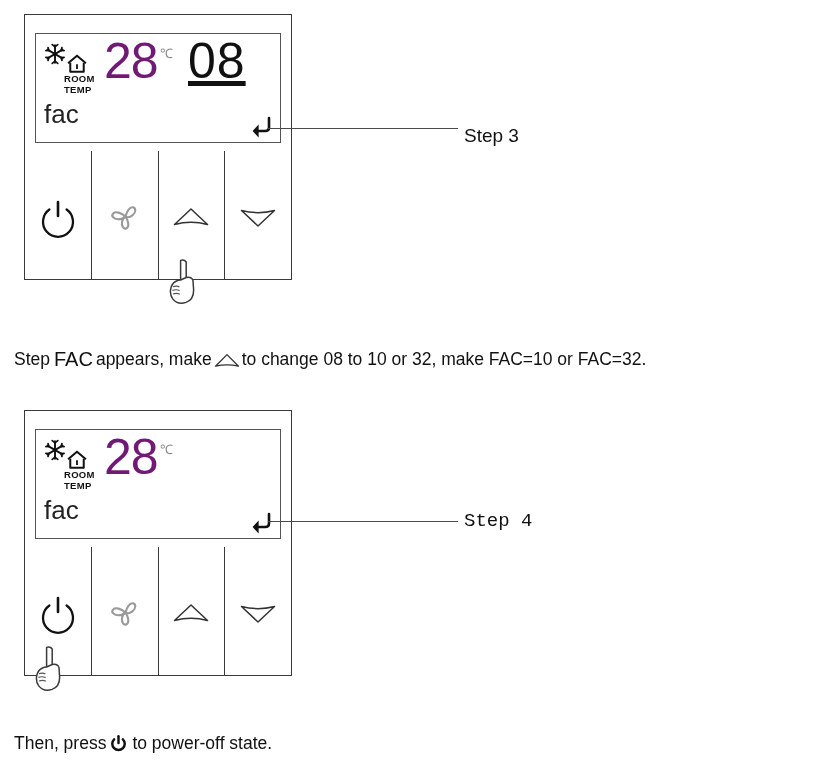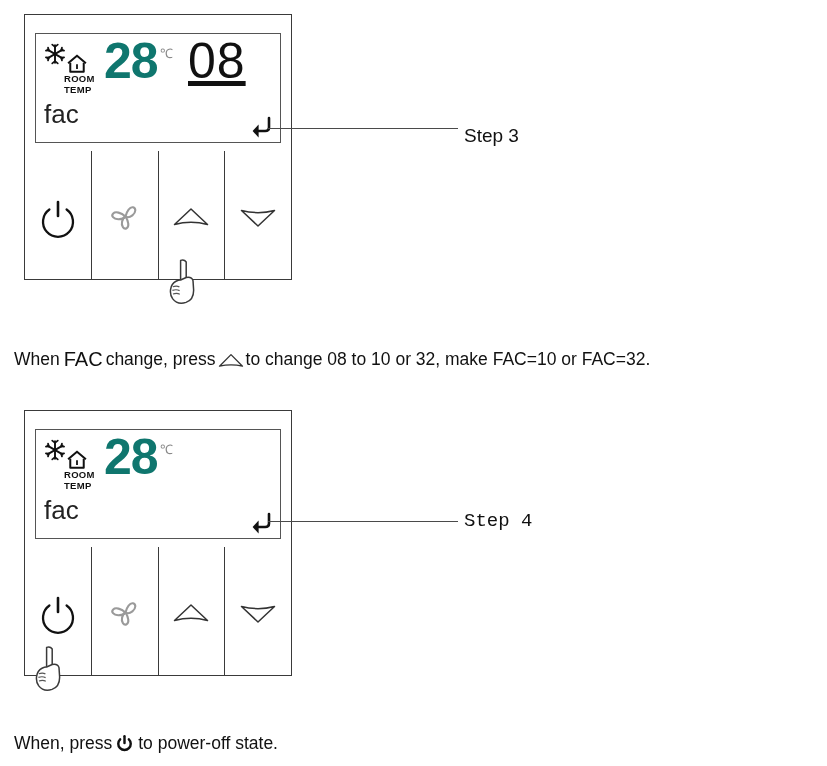--- a/index.html
+++ b/index.html
@@ -14,21 +14,21 @@
   .panel{position:absolute;width:268px;height:266px;border:1.6px solid #3a3a3a;background:#fff;box-sizing:border-box;}
   .lcd{position:absolute;left:10px;top:18px;width:246px;height:110px;border:1.4px solid #555;box-sizing:border-box;background:#fff;}
 
   .lcd-row{position:absolute;left:0;top:0;width:100%;height:100%;}
 
   .snow{position:absolute;left:8px;top:9px;width:22px;height:22px;}
   .house{position:absolute;left:30px;top:20px;width:22px;height:20px;}
   .roomtemp{position:absolute;left:28px;top:40px;width:44px;font-size:9.5px;line-height:10.5px;font-weight:bold;letter-spacing:.3px;color:#111;}
   .roomtemp span{display:block;}
 
-  .bigtemp{position:absolute;left:68px;top:2px;font-size:50px;line-height:50px;font-weight:bold;letter-spacing:-1px;color:#0f766e;}
+  .bigtemp{position:absolute;left:68px;top:2px;font-size:50px;line-height:50px;font-weight:normal;letter-spacing:-1px;color:#701a75;}
   .unit{position:absolute;left:124px;top:10px;font-size:13px;color:#8a8a8a;font-weight:normal;}
   .code{position:absolute;left:152px;top:2px;font-size:50px;line-height:50px;letter-spacing:1px;color:#111;text-decoration:underline;}
   .fac{position:absolute;left:8px;top:66px;font-size:26px;line-height:28px;color:#222;}
 
   .hook{position:absolute;right:8px;bottom:2px;width:26px;height:26px;}
 
   
   .btnrow{position:absolute;left:0;bottom:0;width:100%;height:128px;display:flex;}
   .btn{flex:1 1 0;position:relative;border-left:1.4px solid #3a3a3a;box-sizing:border-box;display:flex;align-items:center;justify-content:center;}
   .btn:first-child{border-left:none;}
@@ -157,23 +157,23 @@
         <path d="M4.4 32.4 Q8.4 31.0 11.6 32.6"></path>
         <path d="M5.0 36.0 Q8.8 34.7 11.8 36.2"></path>
       </g>
     </svg>
   </div>
 
   <div class="leader" style="left:268px;top:128px;width:190px;"></div>
   <div class="steplabel" style="left:464px;top:117px;margin-top:8px;">Step 3</div>
 
   <div class="caption" style="left:14px;top:348px;">
-    <span>When</span>
+    <span>Step</span>
     <span class="kw">FAC</span>
-    <span>change, press</span>
+    <span>appears, make</span>
     <span class="inline-tri">
       <svg viewBox="0 0 26 15" width="26" height="15">
         <path d="M1.5 13.2 Q13 10.4 24.5 13.2 L13 1.6 Z" fill="none" stroke="#333" stroke-width="1.3" stroke-linejoin="round"></path>
       </svg>
     </span>
     <span>to change 08 to 10 or 32, make FAC=10 or FAC=32.</span>
   </div>
 
   <div class="panel" style="left:24px;top:410px;">
 
@@ -279,21 +279,21 @@
         <path d="M4.4 32.4 Q8.4 31.0 11.6 32.6"></path>
         <path d="M5.0 36.0 Q8.8 34.7 11.8 36.2"></path>
       </g>
     </svg>
   </div>
 
   <div class="leader" style="left:268px;top:521px;width:190px;"></div>
   <div class="steplabel" style="left:464px;top:510px;font-family:Liberation Mono, monospace;">Step 4</div>
 
   <div class="caption" style="left:14px;top:733px;">
-    <span>When, press</span>
+    <span>Then, press</span>
     <span class="inline-pwr">
       <svg viewBox="0 0 18 18" width="17" height="17">
         <path d="M4.4 4.6 A6.6 6.6 0 1 0 13.6 4.6" fill="none" stroke="#111" stroke-width="2.6" stroke-linecap="round"></path>
         <line x1="9" y1="1.4" x2="9" y2="8.4" stroke="#111" stroke-width="2.6" stroke-linecap="round"></line>
       </svg>
     </span>
     <span>to power-off state.</span>
   </div>
 
 </div>

